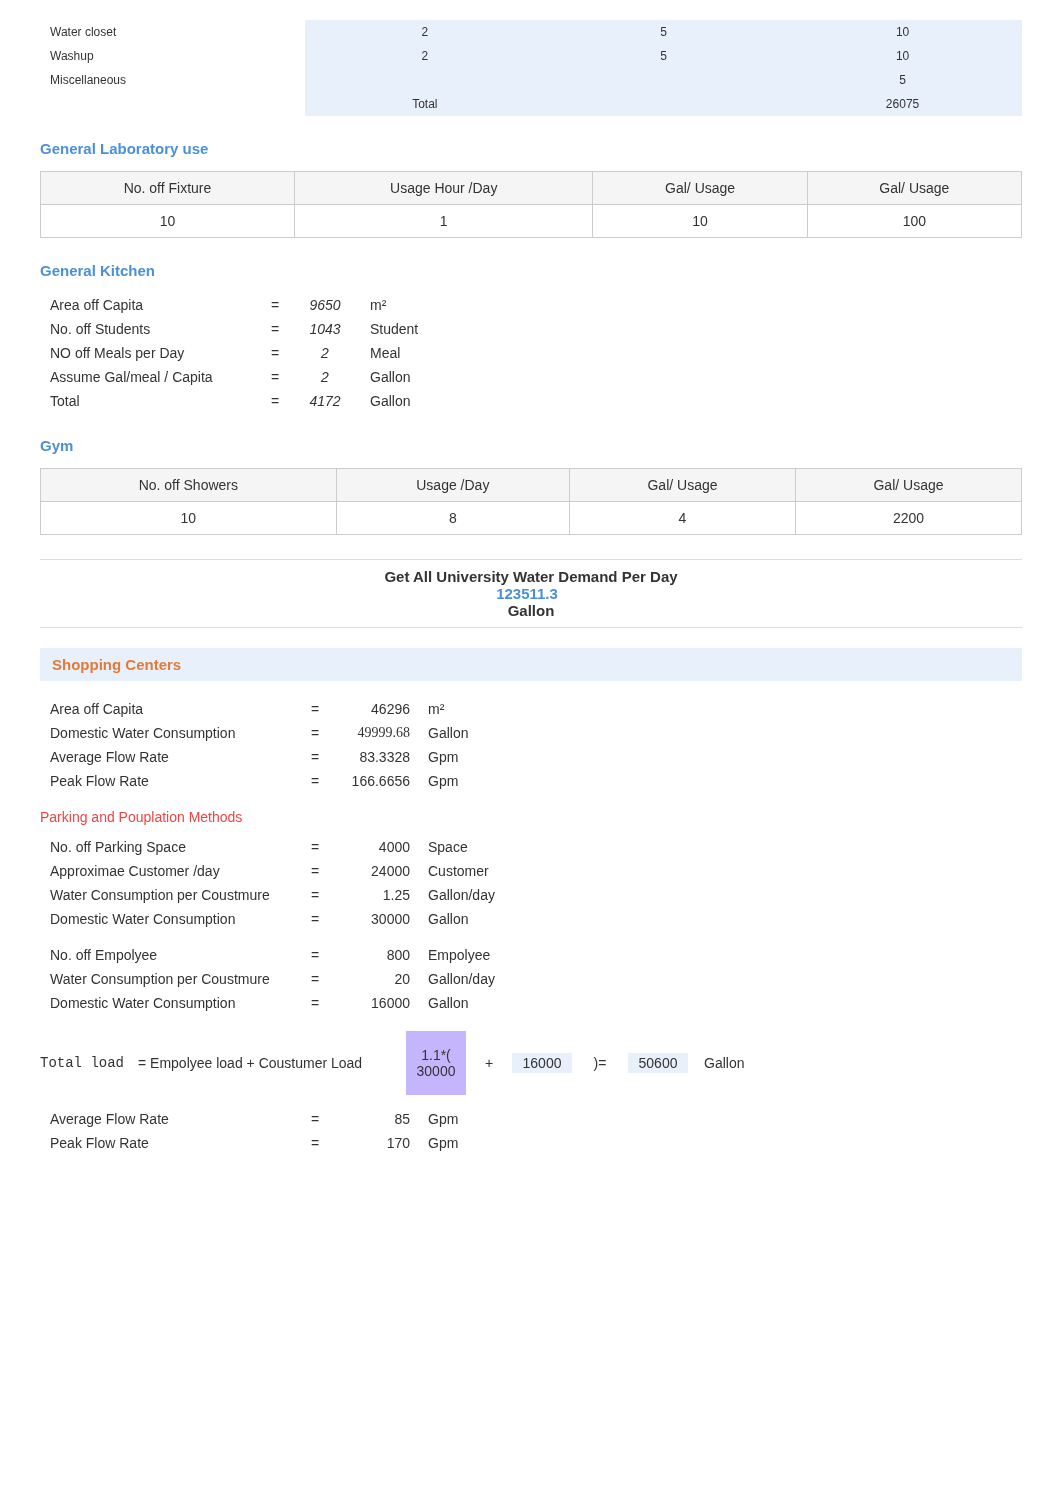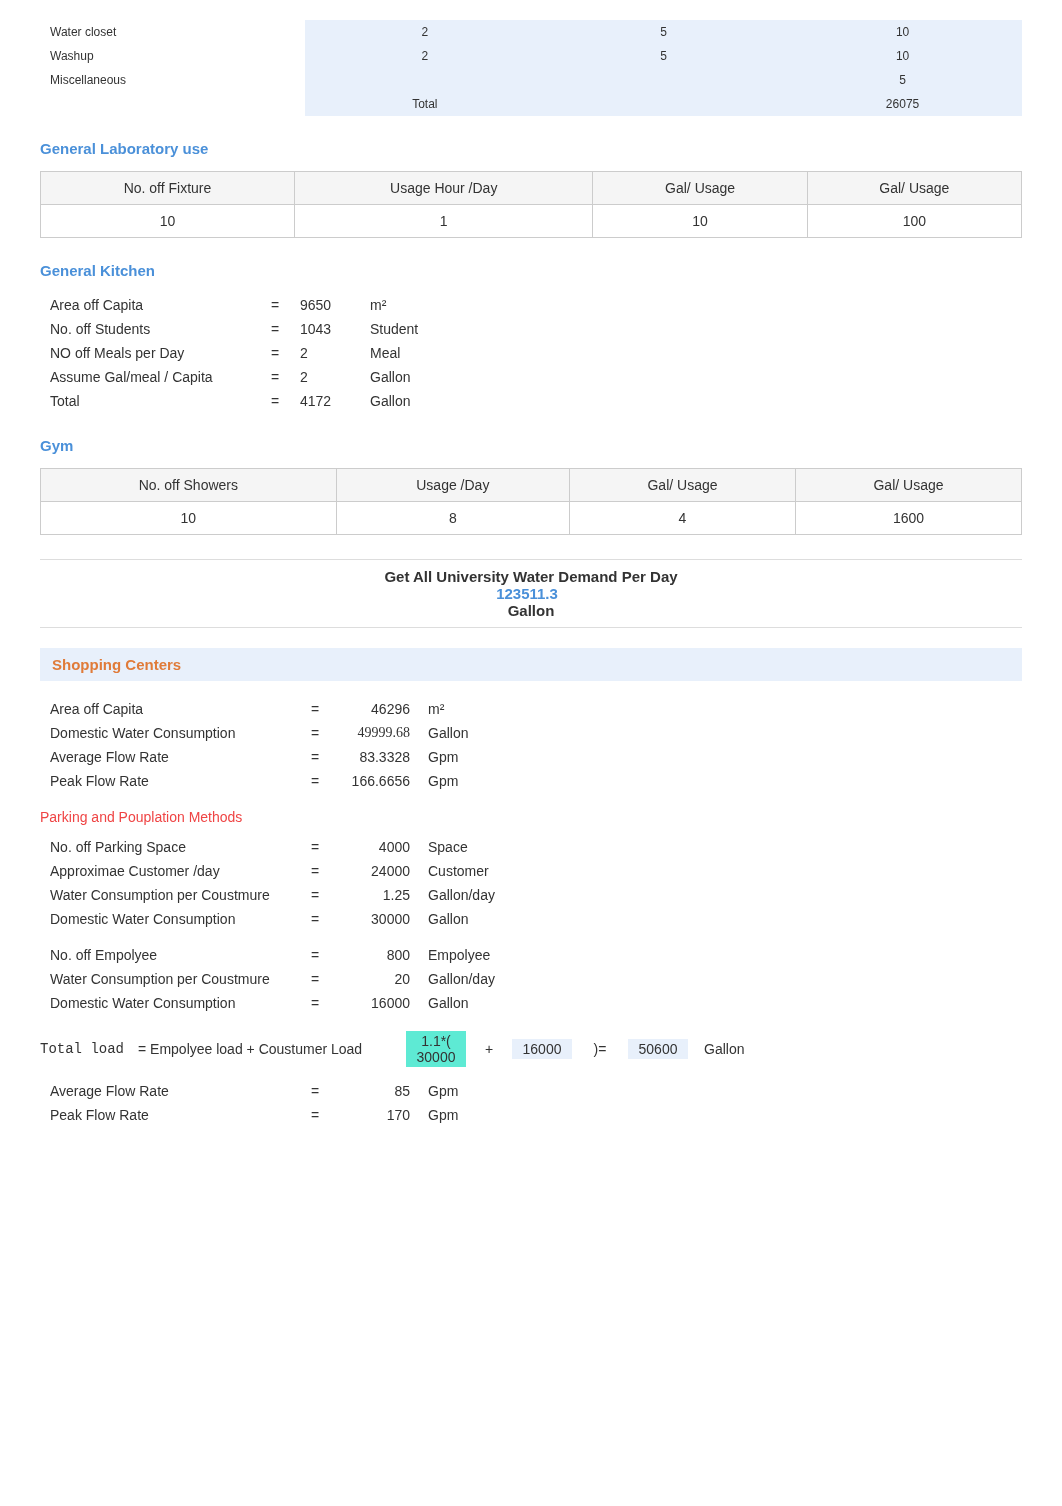--- a/index.html
+++ b/index.html
@@ -57,21 +57,21 @@
       border-collapse: collapse;
       margin-bottom: 8px;
     }
     .calc-table td {
       padding: 4px 10px;
       font-size: 14px;
       vertical-align: middle;
     }
     .calc-table .label-col { width: 220px; }
     .calc-table .eq-col { width: 30px; text-align: center; }
-    .calc-table .val-col { width: 70px; text-align: left; }
+    .calc-table .val-col { width: 70px; text-align: center; font-style: italic; }
     .calc-table .unit-col { width: 100px; padding-left: 10px; }
     
     .demand-line {
       display: flex;
       align-items: center;
       font-weight: 700;
       font-size: 15px;
       margin: 10px 0 20px 0;
       border-top: 1px solid #ddd;
       border-bottom: 1px solid #ddd;
@@ -110,21 +110,21 @@
     }
     .total-load-row {
       display: flex;
       align-items: center;
       font-size: 14px;
       margin: 16px 0 8px 0;
       gap: 8px;
     }
     .total-load-row .tl-label { width: 90px; font-family: Liberation Mono, monospace; }
     .total-load-row .tl-eq { width: 260px; font-size: 14px; }
-    .total-load-row .tl-val1 { width: 60px; text-align: center; background: #5eead4; padding: 2px 6px; }
+    .total-load-row .tl-val1 { width: 60px; text-align: center; background: #c4b5fd; padding: 16px 6px; }
     .total-load-row .tl-plus { width: 30px; text-align: center; }
     .total-load-row .tl-result { width: 60px; text-align: center; background: #e8f0fb; padding: 2px 6px; }
     .highlighted { background: #e8f0fb; }
   </style>
 </head>
 <body>
 
 <div class="section">
   <table class="top-table">
     <tbody id="top-table-body">
@@ -221,21 +221,21 @@
         <tr class="header-row">
           <td>No. off Showers</td>
           <td>Usage /Day</td>
           <td>Gal/ Usage</td>
           <td>Gal/ Usage</td>
         </tr>
         <tr class="value-row">
           <td>10</td>
           <td>8</td>
           <td>4</td>
-          <td>1600</td>
+          <td>2200</td>
         </tr>
       </tbody>
   </table>
 </div>
 
 <div class="demand-line">
   <span class="demand-label">Get All University Water Demand Per Day</span>
   <span class="demand-value">123511.3</span>
   <span class="demand-unit">Gallon</span>
 </div>

